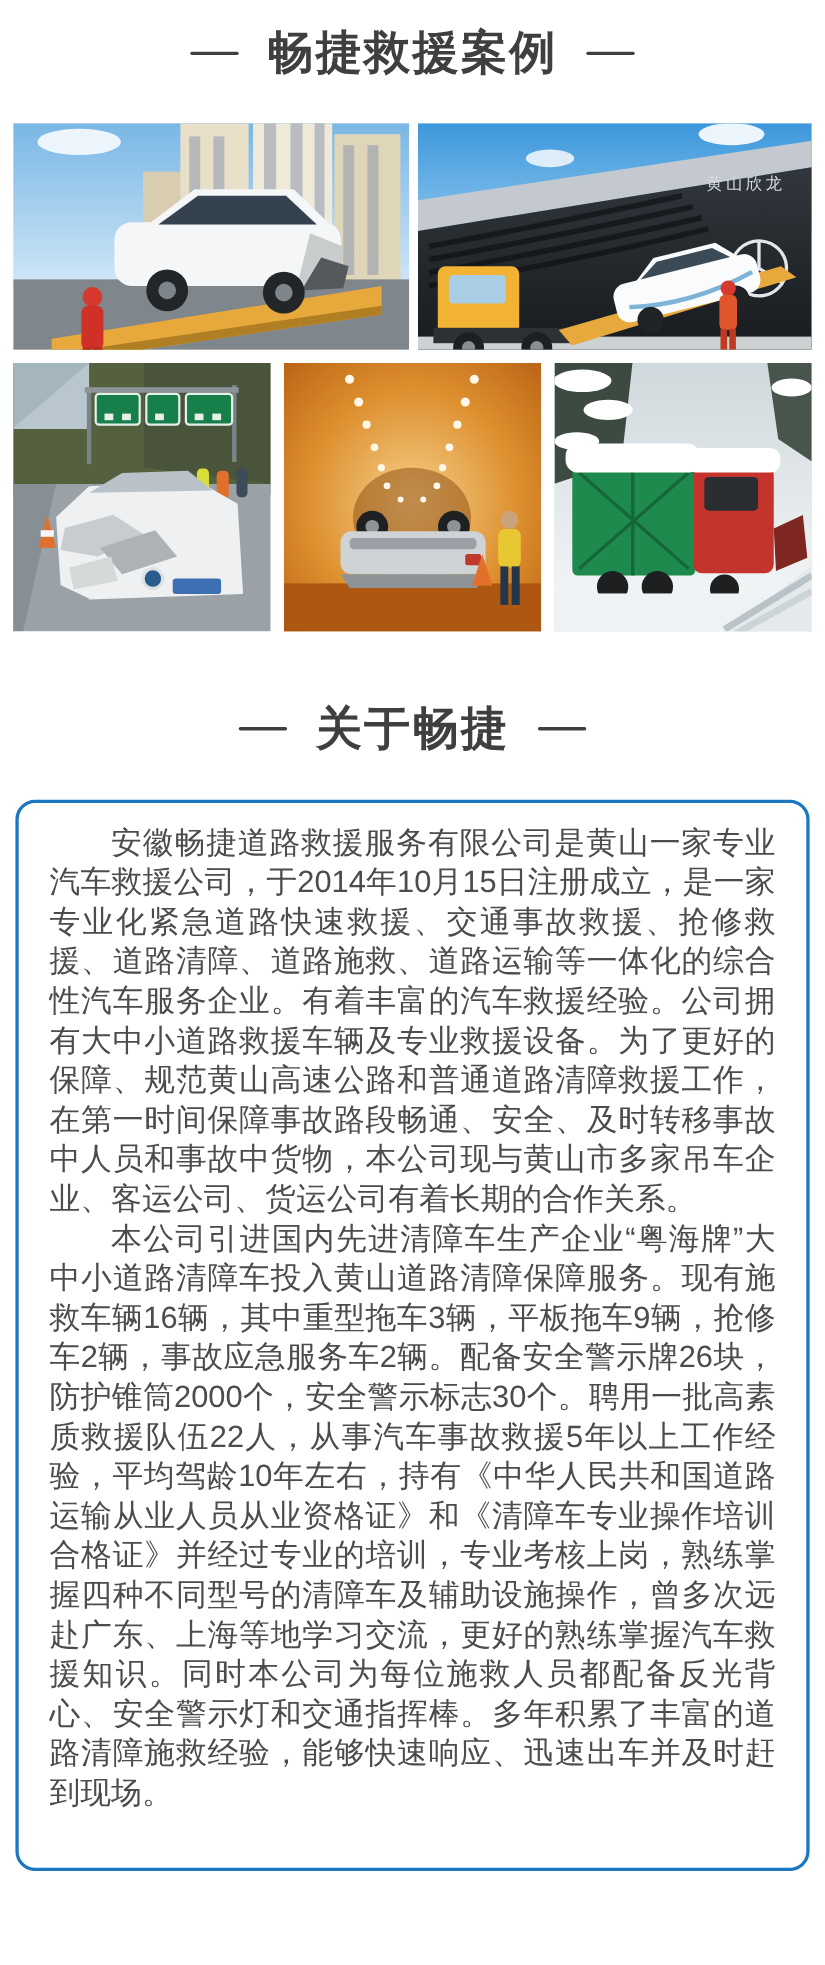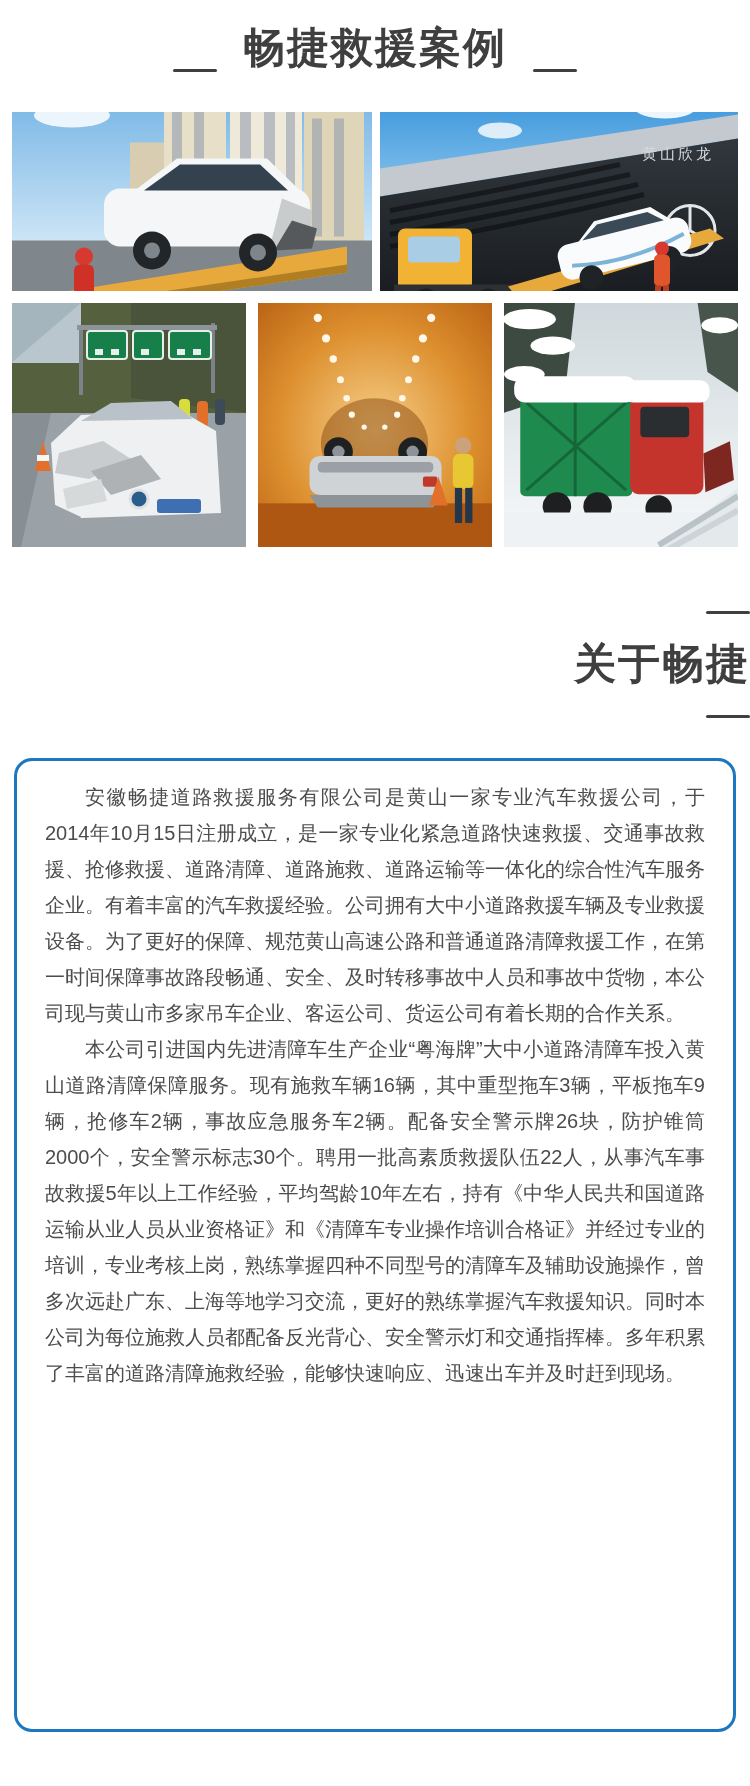--- a/index.html
+++ b/index.html
@@ -6,53 +6,53 @@
   html,body { background:#ffffff; }
   body {
     width:750px;
     font-family:"Liberation Sans", sans-serif;
     color:#4c4c4c;
   }
   .page { width:750px; overflow:hidden; background:#fff; }
 
   
   .section-title {
-    display:flex; justify-content:center; align-items:flex-end; gap:26px;
+    display:flex; justify-content:center; align-items:center; gap:26px;
   }
   .section-title.first { padding-top:24px; }
   .section-title .dash {
     width:44px; height:3px; background:#3f3f3f; border-radius:2px;
   }
   .section-title .title-text {
     font-size:42px; font-weight:700; color:#3f3f3f; letter-spacing:2px;
     line-height:1.15;
   }
 
   
   .gallery { margin:40px 12px 0 12px; }
   .g-row { display:flex; }
-  .g-row1 { gap:8px; height:179px; margin-bottom:12px; }
+  .g-row1 { gap:8px; height:206px; margin-bottom:12px; }
   .g-row2 { gap:12px; height:244px; }
   .photo {
     flex:1; overflow:hidden; background:#dfe5ea; position:relative;
   }
   .g-row1 .photo-city { flex:0 0 360px; }
   .photo svg { width:100%; height:100%; display:block; }
 
   
-  .about-title { margin-top:64px;flex-direction:column; }
+  .about-title { margin-top:64px; }
   .about-box {
     margin:40px 14px 0 14px;
     border:3px solid #1b78c0;
     border-radius:18px;
     padding:18px 28px 22px 28px;
     min-height:974px;
   }
   .about-box p {
-    font-size:20px;
+    font-size:28px;
     line-height:36px;
     text-align:justify;
     text-indent:2em;
     color:#4c4c4c;
   }
 </style>
 </head>
 <body>
 
 <div class="page">

